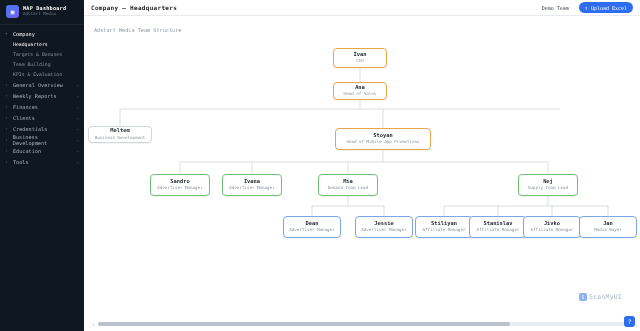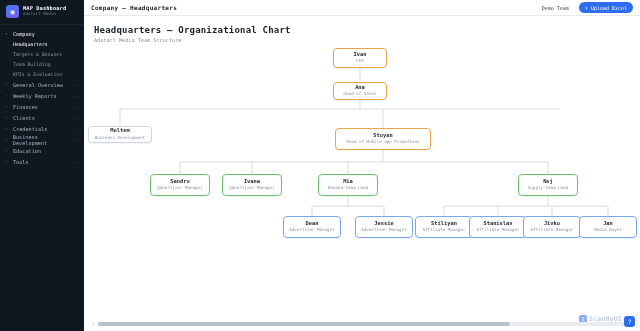--- a/index.html
+++ b/index.html
@@ -130,21 +130,21 @@
     flex: 1 1 auto; height: 4px; background: #e9edf1; border-radius: 2px; position: relative;
   }
   .hscroll .thumb {
     position: absolute; left: 0; top: 0; height: 4px; width: 78%;
     background: #b9c2cc; border-radius: 2px;
   }
 
   
   .watermark {
     position: absolute;
-    right: 18px; bottom: 8px;
+    right: 18px; bottom: 30px;
     display: flex; align-items: center; gap: 2px;
     opacity: .55;
   }
   .wm-badge {
     width: 8px; height: 8px; border-radius: 2px;
     background: #2f6df0; color: #fff;
     font-size: 5px; display: flex; align-items: center; justify-content: center;
   }
   .wm-text { font-size: 6.5px; color: #8fa0b5; font-weight: bold; letter-spacing: .2px; }
 
@@ -241,21 +241,20 @@
       <div class="topbar-right">
         <div class="btn-ghost">Demo Team</div>
         <div class="btn-primary">
           <span class="up">⬆</span>
           <span>Upload Excel</span>
         </div>
       </div>
     </header>
 
     <div class="page">
-      <div class="page-title">Headquarters — Organizational Chart</div>
       <div class="page-sub">Adstart Media Team Structure</div>
 
       <div class="chart-area">
         <svg class="chart-svg" width="556" height="200">
           <g stroke="#cfd6de" stroke-width="0.8" fill="none">
 
             <path d="M276 24 L276 38"></path>
 
             <path d="M276 55 L276 65"></path>
             <path d="M36 65 L476 65"></path>

